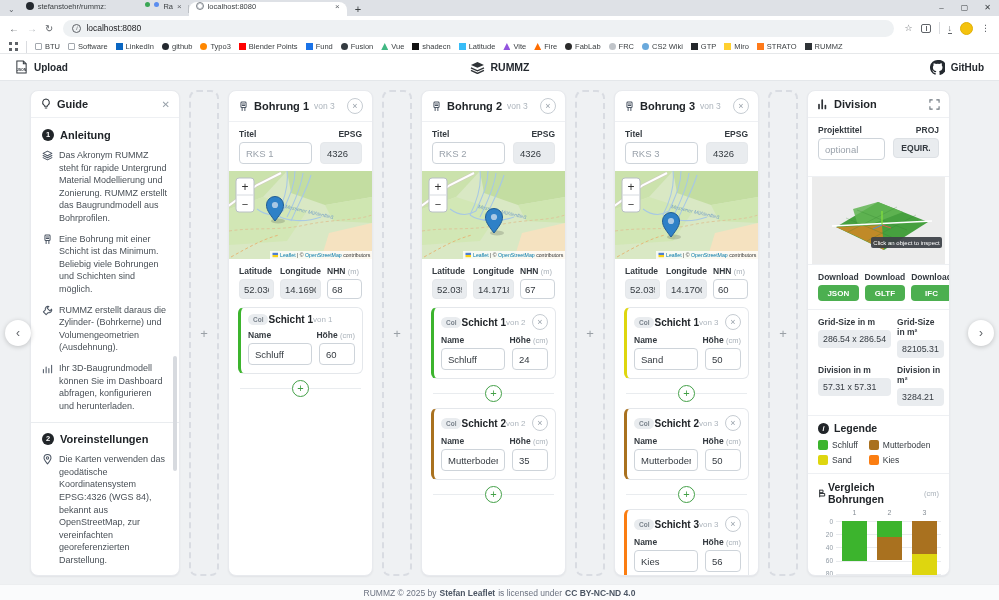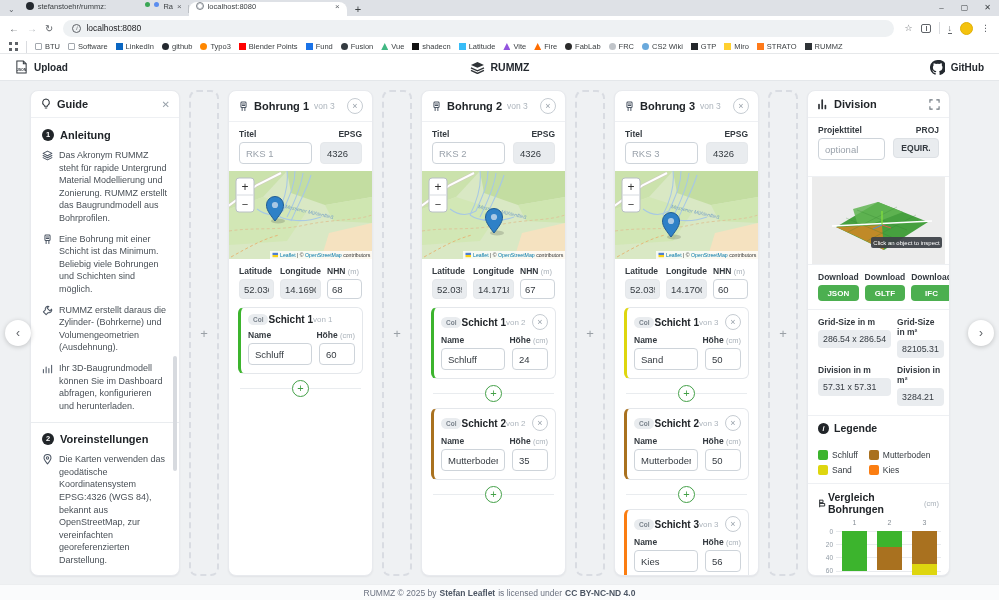--- a/index.html
+++ b/index.html
@@ -93,21 +93,21 @@
 .scrollthumb{position:absolute;right:2px;top:265px;width:4px;height:115px;background:#d7dadf;border-radius:2px}
 
 .projbtn{background:#e9ecef;border:1px solid #dde1e5;border-radius:4px;font:inherit;font-size:8.5px;font-weight:700;color:#343a40;width:46px;height:20px;flex:none}
 #viewport{margin-top:8px;border-top:1px solid #eef0f3;border-bottom:1px solid #eef0f3;flex:none}
 .dlrow{display:flex;gap:6px;padding:7px 10px 8px;border-bottom:1px solid #eef0f3;flex:none}
 .dl{flex:1}
 .dlbtn{background:#4CAF50;color:#fff;border:none;border-radius:4px;height:16px;font:inherit;font-size:8px;font-weight:700;width:100%}
 .dstats{display:grid;grid-template-columns:1fr 1fr;gap:7px 6px;padding:7px 10px 9px;border-bottom:1px solid #eef0f3;flex:none}
 .statv{background:#e9ecef;border-radius:4px;height:18px;font-size:8.8px;color:#343a40;display:flex;align-items:center;padding:0 5px;white-space:nowrap;overflow:hidden}
 .leg{padding:6px 10px 8px;border-bottom:1px solid #eef0f3;flex:none}
-.legh{display:flex;align-items:center;gap:5px;font-weight:700;font-size:10.5px;margin-bottom:16px}
+.legh{display:flex;align-items:center;gap:5px;font-weight:700;font-size:10.5px;margin-bottom:6px}
 .infoi{width:11px;height:11px;border-radius:50%;background:#212529;color:#fff;font-size:7px;line-height:11px;text-align:center;font-weight:700;flex:none;font-style:italic}
 .leggrid{display:grid;grid-template-columns:1fr 1.5fr;gap:5px 4px}
 .legitem{display:flex;align-items:center;gap:4px;font-size:8.5px;color:#343a40}
 .sw{width:10px;height:10px;border-radius:2px;flex:none}
 .charth{display:flex;align-items:center;font-weight:700;font-size:10.5px;padding:7px 10px 2px;flex:none}
 #chart{position:relative;height:128px;margin:2px 8px 0 10px;flex:none}
 .gridline{position:absolute;height:1px;background:#e9ebee}
 .ytick{position:absolute;left:0;width:15px;text-align:right;font-size:6.5px;color:#909aa4}
 .cat{position:absolute;top:0;text-align:center;font-size:7px;color:#868e96}
 .seg{position:absolute}

